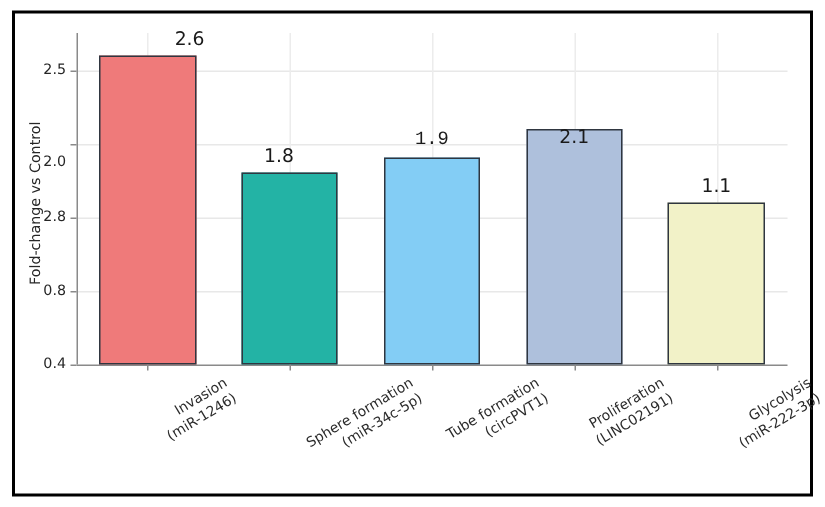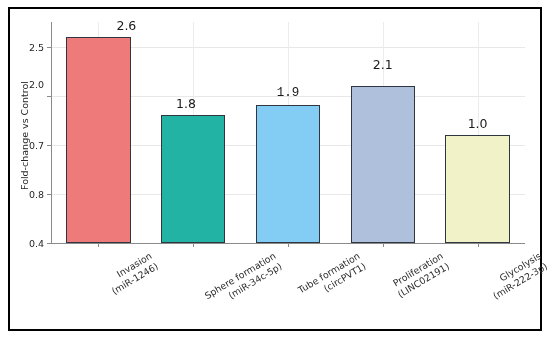--- a/index.html
+++ b/index.html
@@ -150,39 +150,39 @@
       <div class="gridline-v" style="left: 331.8px;"></div>
       <div class="gridline-v" style="left: 426.6px;"></div>
     </div>
 
   <div id="spine-left"></div>
   <div id="spine-bottom"></div>
 
   <div id="ytick-labels">
       <div class="ytick-label" style="top: 243px;">0.4</div>
       <div class="ytick-label" style="top: 193.889px;">0.8</div>
-      <div class="ytick-label" style="top: 144.778px;">0.7</div>
-      <div class="ytick-label" style="top: 84px;">2.0</div>
+      <div class="ytick-label" style="top: 144.778px;">2.8</div>
+      <div class="ytick-label" style="top: 108px;">2.0</div>
       <div class="ytick-label" style="top: 46.5556px;">2.5</div>
     </div>
   <div id="ylabel-wrap" style="position:absolute;left:0;top:0;">
     <div id="ylabel">Fold-change vs Control</div>
   </div>
 
   <div id="bars-layer">
       <div class="bar" style="left: 66.168px; width: 64.464px; height: 206.267px; top: 36.7333px; bottom: auto; background: rgb(239, 122, 122); border-color: rgb(47, 54, 64);"></div>
       <div class="bar-value" style="left: 98.4px; top: 17.7333px; margin-left: 28px;">2.6</div>
       <div class="bar" style="left: 160.968px; width: 64.464px; height: 127.689px; top: 115.311px; bottom: auto; background: rgb(35, 179, 165); border-color: rgb(47, 54, 64);"></div>
       <div class="bar-value" style="left: 186px; top: 96.3111px;">1.8</div>
       <div class="bar" style="left: 255.768px; width: 64.464px; height: 137.511px; top: 105.489px; bottom: auto; background: rgb(131, 205, 245); border-color: rgb(47, 54, 64);"></div>
       <div class="bar-value" style="left: 288px; top: 86.4889px; font-family: Liberation Mono, monospace;">1.9</div>
       <div class="bar" style="left: 350.568px; width: 64.464px; height: 157.156px; top: 85.8444px; bottom: auto; background: rgb(174, 192, 220); border-color: rgb(47, 54, 64);"></div>
-      <div class="bar-value" style="left: 382.8px; top: 57px;">2.1</div>
+      <div class="bar-value" style="left: 382.8px; top: 83px;">2.1</div>
       <div class="bar" style="left: 445.368px; width: 64.464px; height: 108.044px; top: 134.956px; bottom: auto; background: rgb(242, 242, 200); border-color: rgb(47, 54, 64);"></div>
-      <div class="bar-value" style="left: 477.6px; top: 115.956px;">1.0</div>
+      <div class="bar-value" style="left: 477.6px; top: 115.956px;">1.1</div>
     </div>
   <div id="xlabels-layer">
       <div class="xtick-label" style="left: 96.4px; top: 250px;">
         <div>Invasion</div>
         <div>(miR-1246)</div>
       </div>
       <div class="xtick-label" style="left: 191.2px; top: 250px;">
         <div>Sphere formation</div>
         <div>(miR-34c-5p)</div>
       </div>

